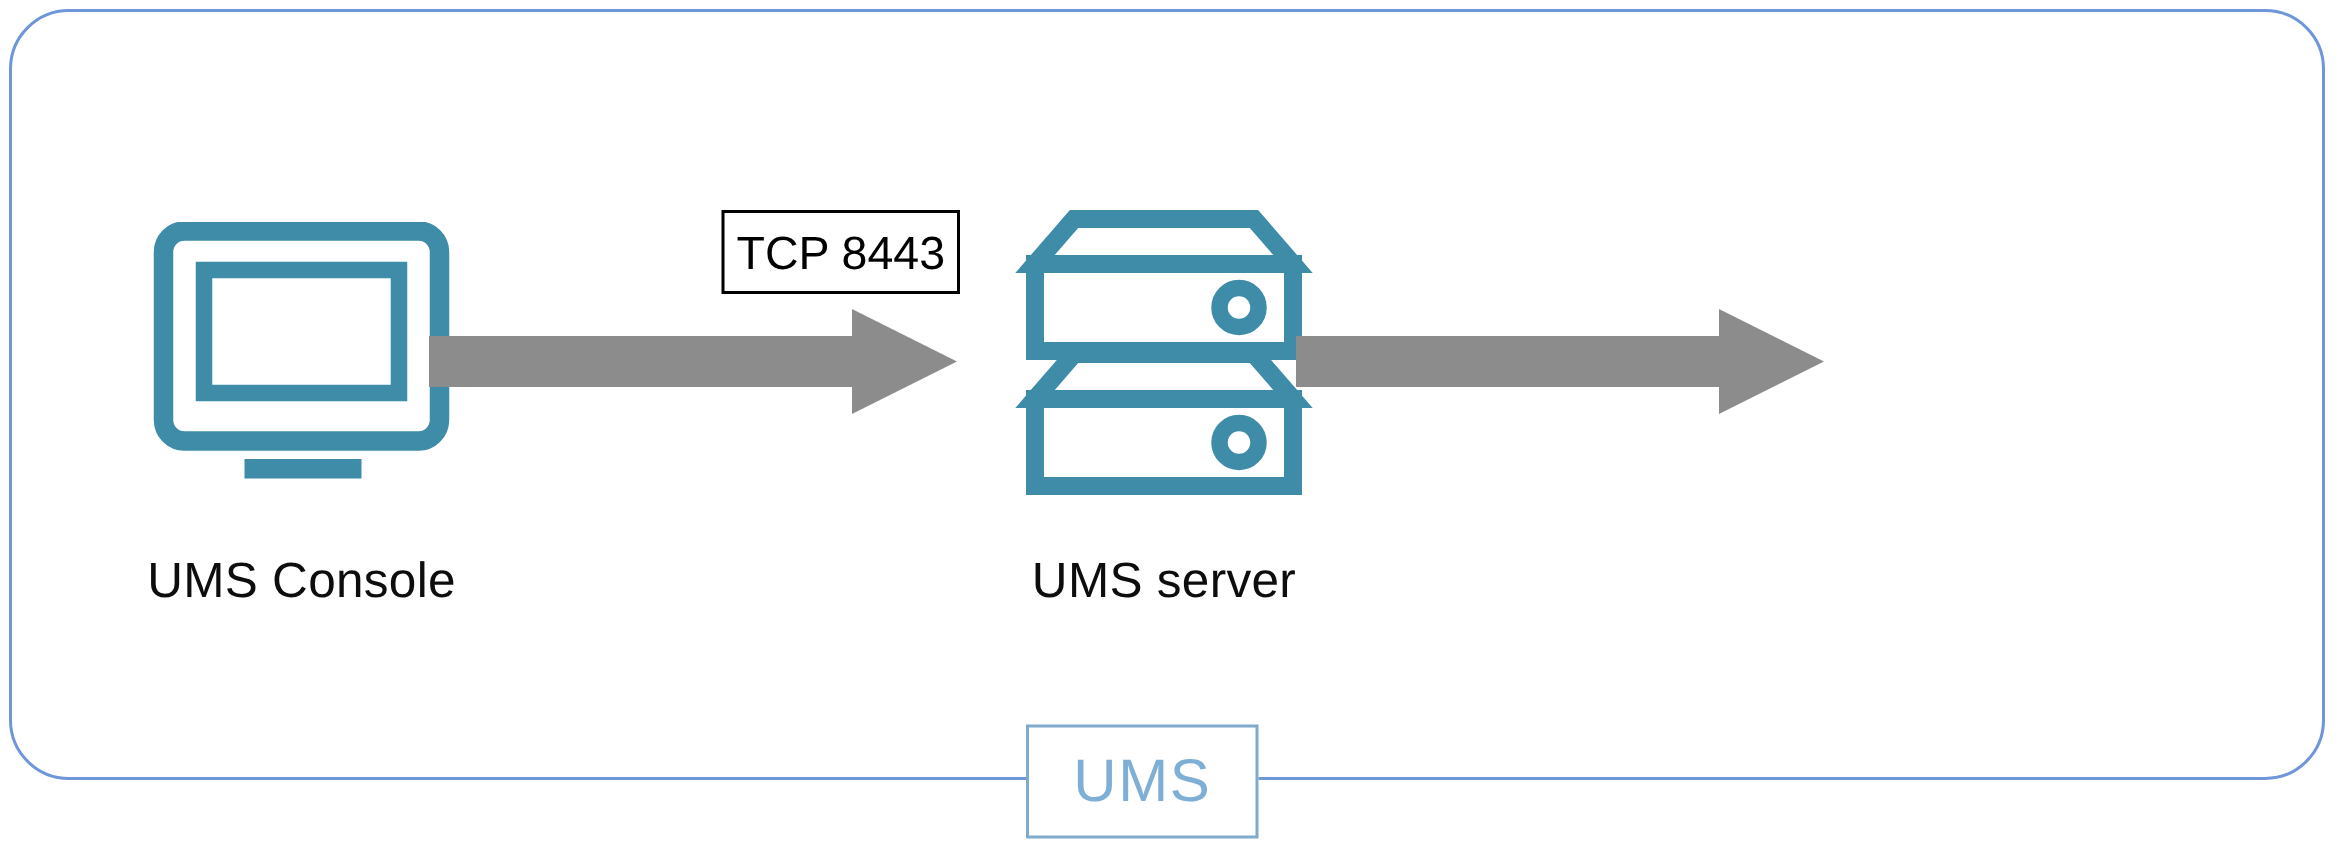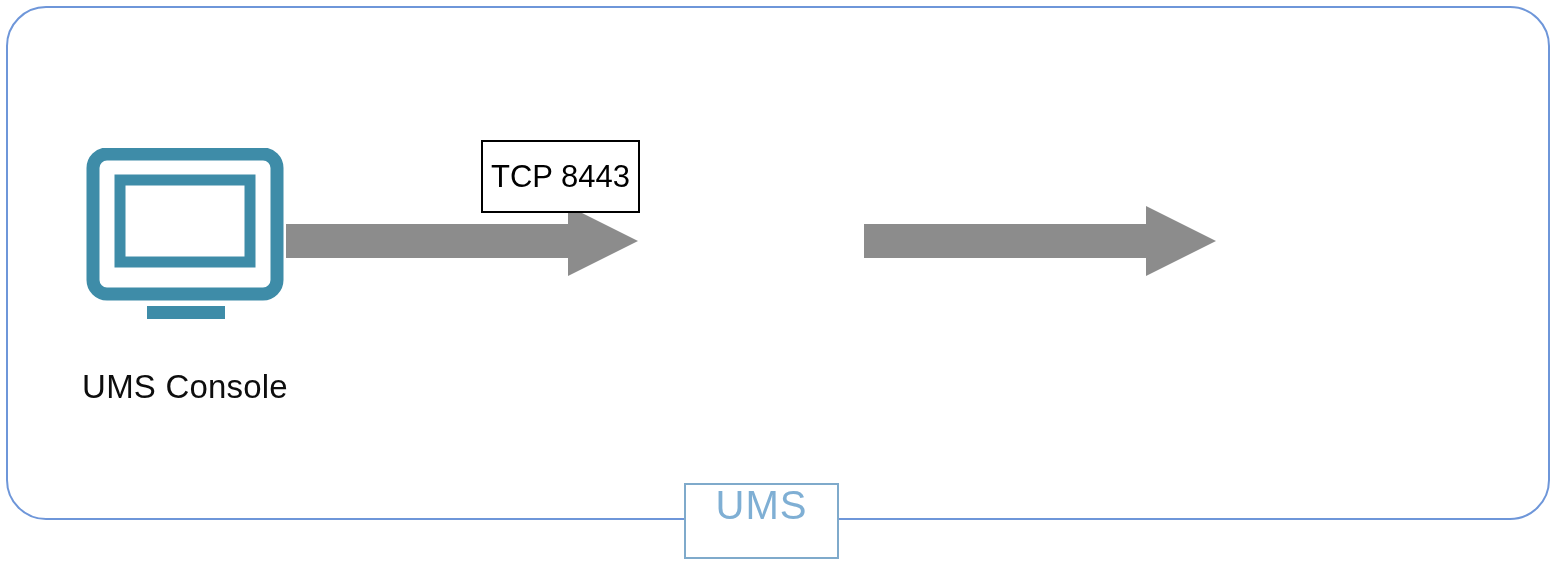--- a/index.html
+++ b/index.html
@@ -29,20 +29,21 @@
     border: 2px solid #6E96D9;
     border-radius: 40px;
     box-sizing: border-box;
     background: transparent;
   }
 
   
   .node {
     position: absolute;
     text-align: center;
+    padding-left: 32px;
   }
   .node-label {
     position: absolute;
     left: 0;
     width: 100%;
     top: 368px;
     font-size: 33px;
     color: #0d0d0d;
     letter-spacing: 0.2px;
     white-space: nowrap;
@@ -77,34 +78,35 @@
     background: #ffffff;
     box-sizing: border-box;
     display: flex;
     align-items: center;
     justify-content: center;
     font-size: 31px;
     color: #000000;
     white-space: nowrap;
     line-height: 1;
   }
-  #port-box-1 { left: 481px; top: 140px; width: 159px; height: 73px; }
+  #port-box-1 { left: 481px; top: 140px; width: 159px; height: 56px; }
   #port-box-2 { left: 979px; top: 140px; width: 224px; height: 56px; }
 
   
   .ums-badge {
     position: absolute;
     left: 684px;
     top: 483px;
     width: 155px;
     height: 76px;
     border: 2px solid #7FAACB;
     background: #ffffff;
     box-sizing: border-box;
     display: flex;
+    align-items: center;
     justify-content: center;
     z-index: 5;
   }
   .ums-badge-text {
     font-size: 40px;
     color: #7FAFD4;
     letter-spacing: 1px;
     line-height: 1;
   }
 </style>
@@ -122,20 +124,40 @@
         <rect x="8" y="6" width="184" height="140" rx="14" ry="14" fill="none" stroke="#3E8CA8" stroke-width="13"></rect>
 
         <rect x="35" y="32" width="130" height="82" fill="none" stroke="#3E8CA8" stroke-width="11"></rect>
 
         <rect x="62" y="158" width="78" height="13" fill="#3E8CA8"></rect>
       </svg>
     </div>
     <div class="node-label">UMS Console</div>
   </div>
 
+  <div class="node" id="node-server">
+    <div class="icon-wrap" id="icon-server">
+      <svg width="200" height="200" viewBox="0 0 200 200" xmlns="http://www.w3.org/2000/svg">
+        <g fill="none" stroke="#3E8CA8" stroke-width="12" stroke-linejoin="miter">
+
+          <path d="M 14 38 L 40 8 L 160 8 L 186 38 Z"></path>
+
+          <rect x="14" y="38" width="172" height="58"></rect>
+
+          <path d="M 14 128 L 40 98 L 160 98 L 186 128 Z"></path>
+
+          <rect x="14" y="128" width="172" height="58"></rect>
+        </g>
+
+        <circle cx="150" cy="67" r="13" fill="none" stroke="#3E8CA8" stroke-width="11"></circle>
+        <circle cx="150" cy="157" r="13" fill="none" stroke="#3E8CA8" stroke-width="11"></circle>
+      </svg>
+    </div>
+    <div class="node-label">UMS server</div>
+  </div>
 
 
   <div class="arrow" id="arrow-1">
     <svg width="352" height="70" viewBox="0 0 352 70" xmlns="http://www.w3.org/2000/svg">
       <path d="M 0 18 L 282 18 L 282 0 L 352 35 L 282 70 L 282 52 L 0 52 Z" fill="#8C8C8C"></path>
     </svg>
   </div>
 
   <div class="arrow" id="arrow-2">
     <svg width="352" height="70" viewBox="0 0 352 70" xmlns="http://www.w3.org/2000/svg">

